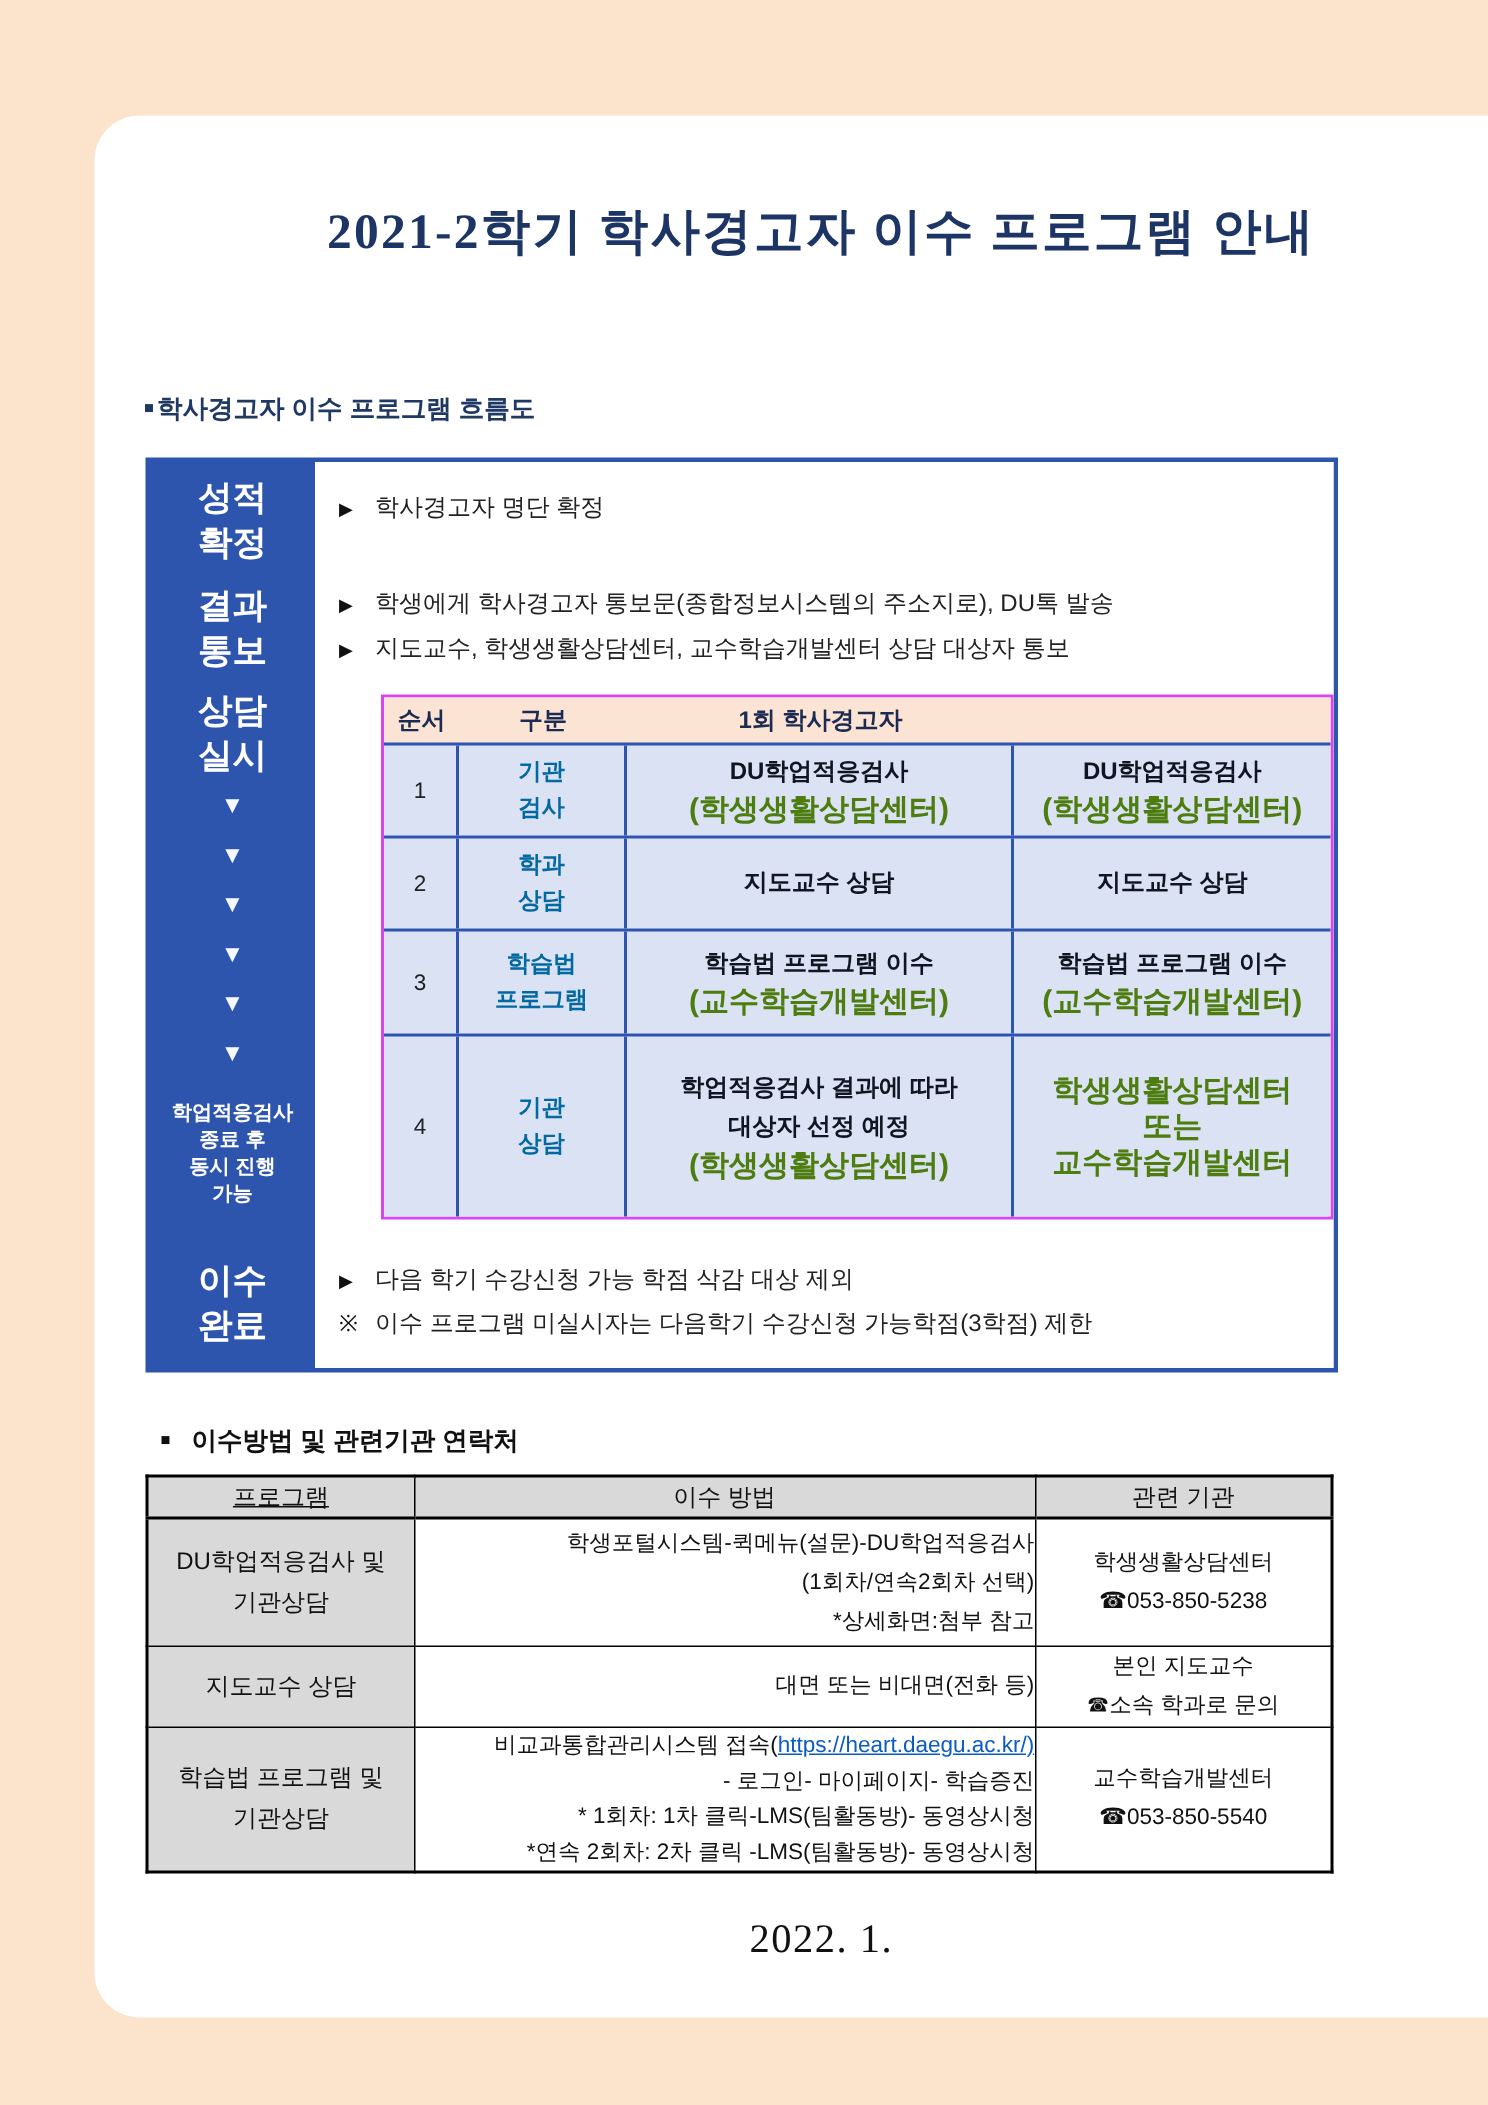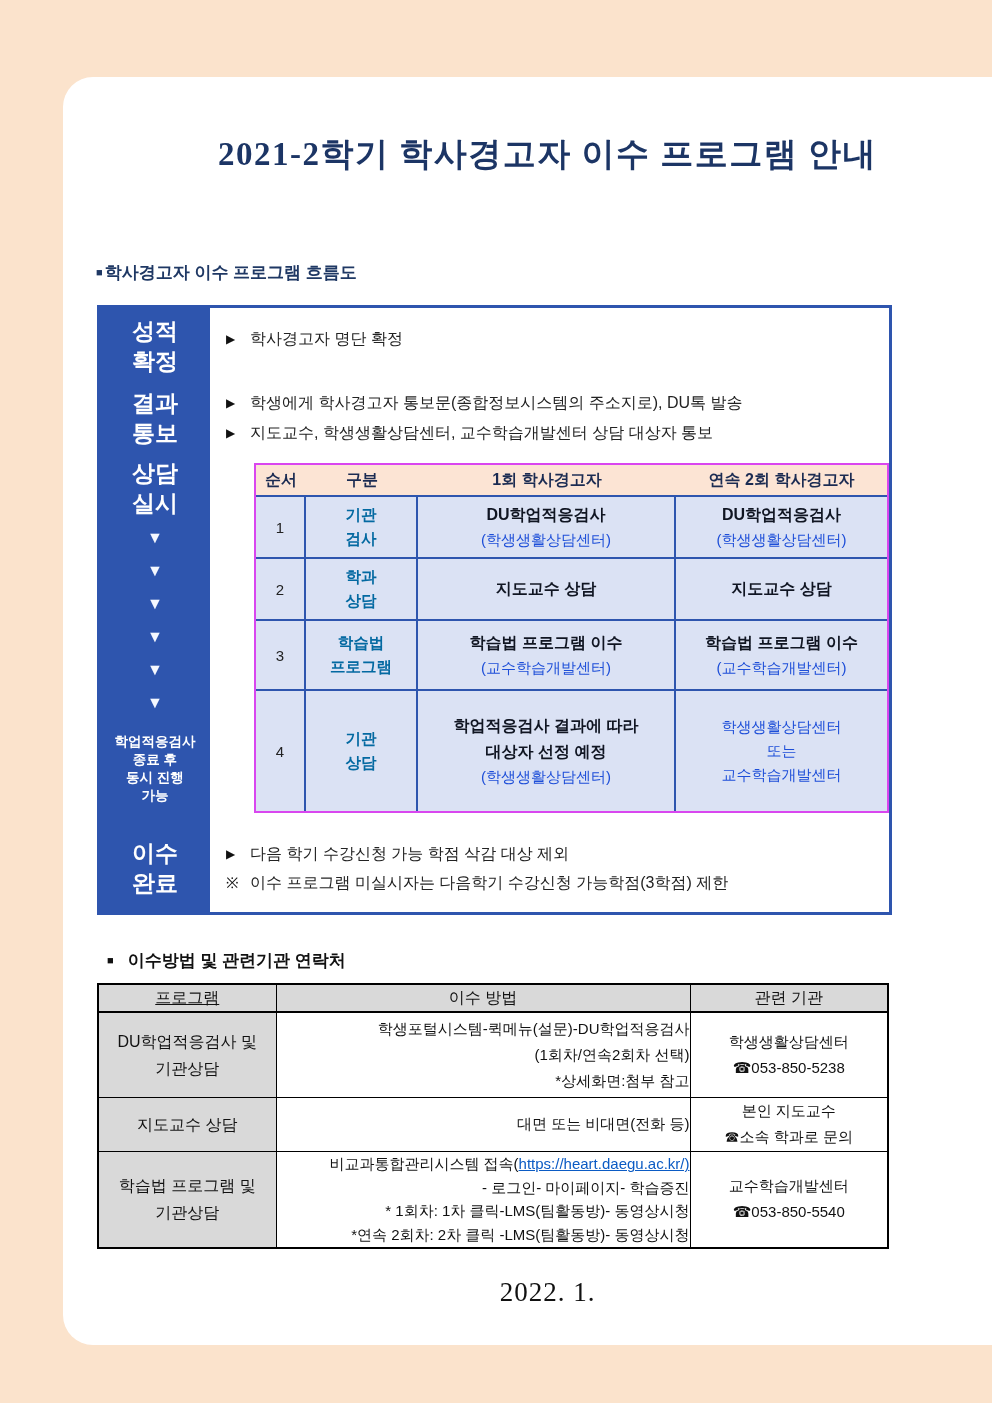--- a/index.html
+++ b/index.html
@@ -84,21 +84,21 @@
   .irow { border-top:2px solid #2e55ae; background:#dbe2f4; }
   .irow > div {
     display:flex; flex-direction:column; align-items:center; justify-content:center;
     border-right:2px solid #2e55ae; text-align:center;
   }
   .irow > div:last-child { border-right:none; }
   .r1 { height:62px; } .r2 { height:62px; } .r3 { height:70px; } .r4 { height:122px; }
   .cell-num { font-size:15px; color:#222; }
   .cell-cat { font-weight:bold; font-size:15.5px; line-height:24px; color:#0369a1; white-space:pre-line; }
   .cell-main { font-weight:bold; font-size:16px; line-height:26px; color:#101522; white-space:pre-line; }
-  .cell-sub  { font-size:15px; line-height:24px; color:#1d4ed8; white-space:pre-line; }
+  .cell-sub  { font-size:20px; line-height:24px; color:#4d7c0f; white-space:pre-line;font-weight:bold; }
   
   .ctable {
     position:absolute; left:34px; top:906px; width:790px;
     border-collapse:collapse; table-layout:fixed;
     font-size:15px; color:#111;
   }
   .ctable td, .ctable th { border:1px solid #000; text-align:center; vertical-align:middle; }
   .ctable { border:2px solid #000; }
   .ctable tr.chead th {
     background:#d9d9d9; height:28px; font-weight:normal; font-size:16px;
@@ -171,21 +171,20 @@
         <div class="bullet-line bl-b2">
           <span class="mk">▶</span>
           <span>지도교수, 학생생활상담센터, 교수학습개발센터 상담 대상자 통보</span>
         </div>
 
         <div class="itable">
           <div class="ihead">
             <div>순서</div>
             <div>구분</div>
             <div>1회 학사경고자</div>
-            <div>연속 2회 학사경고자</div>
           </div>
 
           <div class="irow r1">
             <div>
                 <span class="cell-num">1</span>
               </div>
             <div>
                 <span class="cell-cat">기관
 검사</span>
               </div>

